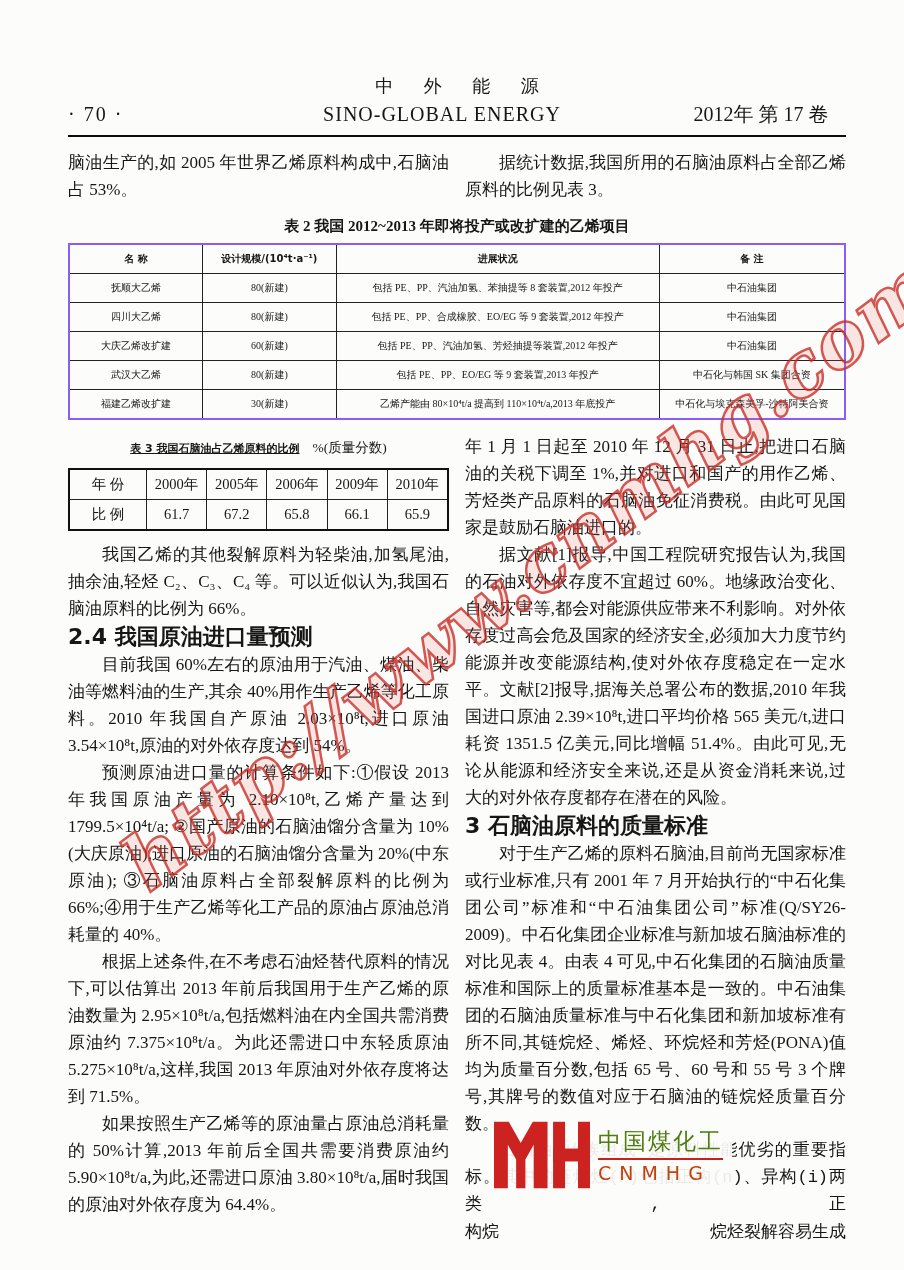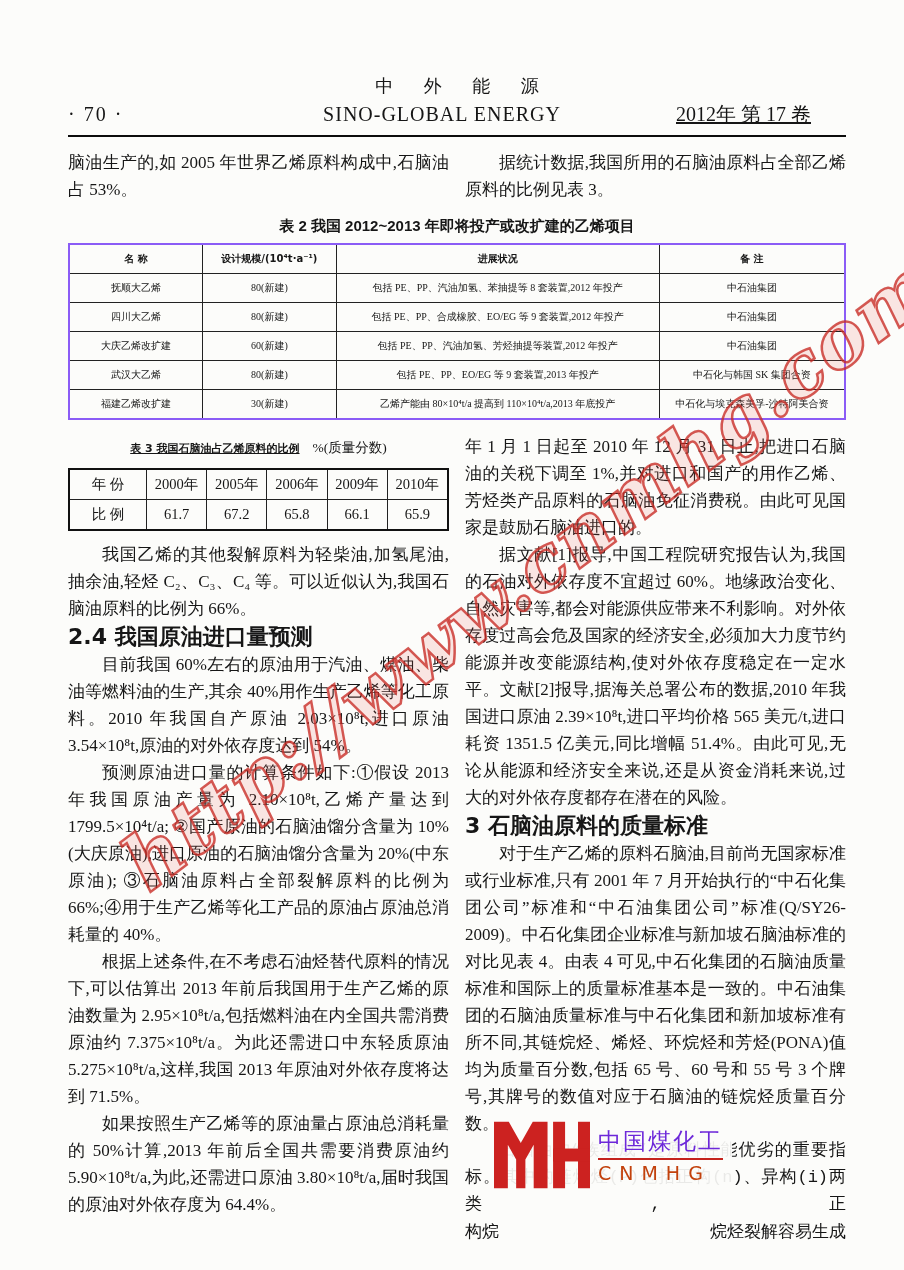--- a/index.html
+++ b/index.html
@@ -9,35 +9,35 @@
     font-family:"Liberation Serif", serif;
     padding-left:24px;
   }
   .content { position:absolute; left:68px; top:0; width:778px; }
 
   
   .journal-cn { margin-top:74px; text-align:center; font-size:18px; letter-spacing:13px; text-indent:13px; }
   .header-row { display:flex; align-items:baseline; margin-top:3px; font-size:20px; }
   .header-row .hl { width:140px; text-align:left; letter-spacing:2px; }
   .header-row .hc { flex:1; text-align:center; letter-spacing:1px; }
-  .header-row .hr { width:170px; text-align:left;text-decoration:underline; }
+  .header-row .hr { width:170px; text-align:center; }
   .rule { border-top:2.5px solid #0c0c0c; margin-top:7px; }
 
   
   .twocol { display:flex; gap:16px; }
   .col { width:381px; font-size:17px; line-height:27px; text-align:justify; }
   .twocol.top { margin-top:12px; }
   .twocol.bottom { margin-top:13px; }
   p { margin:0; text-align:justify; }
   .ind { text-indent:2em; }
   .sechead { font-family:"DejaVu Sans", sans-serif; font-weight:bold; font-size:22px; line-height:29px; }
 
   
   .tablewrap { margin-top:14px; }
-  .tcaption { text-align:center; font-family:Liberation Sans, sans-serif; font-weight:bold; font-size:15px; margin-bottom:7px; }
+  .tcaption { text-align:center; font-family:Liberation Serif, serif; font-weight:bold; font-size:15px; margin-bottom:7px; }
   table.t2 { width:100%; border-collapse:collapse; font-size:10px; border:2px solid #8b5cf6; }
   table.t2 th, table.t2 td { border:1px solid #222; padding:1px 4px; text-align:center; height:26px; font-weight:normal; }
   table.t2 th { font-family:"DejaVu Sans", sans-serif; font-weight:bold; }
   table.t2 .c0 { width:131px; } table.t2 .c1 { width:128px; } table.t2 .c2 { width:329px; } table.t2 .c3 { width:186px;border-radius:10px; }
 
   
   .t3caption { text-align:center; margin-bottom:6px; white-space:nowrap; }
   .t3caption .tt { font-family:"DejaVu Sans", sans-serif; font-weight:bold; font-size:11px;text-decoration:underline; }
   .t3caption .tu { font-size:13.5px; margin-left:13px; }
   table.t3 { width:100%; border-collapse:collapse; font-size:14.5px; border:2px solid #111; margin-bottom:10px; }
@@ -57,21 +57,21 @@
     color:rgba(235,95,85,0.14);
     -webkit-text-stroke:2.5px rgba(200,42,36,0.78);
     pointer-events:none; z-index:6; white-space:nowrap;
   }
 
   
   .cnmhg { position:absolute; left:494px; top:1116px; width:238px; height:78px;
     display:flex; align-items:center; z-index:5; background:rgba(252,252,250,0.92); }
   .cnmhg svg { width:96px; height:70px; flex:0 0 auto; }
   .cnmhg-right { margin-left:8px; }
-  .cnmhg-cn { font-family:"DejaVu Sans", sans-serif; font-size:23px; color:#6d28d9; letter-spacing:2px; white-space:nowrap; }
+  .cnmhg-cn { font-family:"DejaVu Sans", sans-serif; font-size:23px; color:#4d7c0f; letter-spacing:2px; white-space:nowrap; }
   .cnmhg-line { border-top:2.5px solid #c4231d; margin:1px 0 2px; }
   .cnmhg-en { font-family:"DejaVu Sans", sans-serif; font-size:19px; color:#c2410c; letter-spacing:8px; white-space:nowrap; }
 </style>
 </head>
 <body>
 
 <div class="page">
   <div class="content">
 
     <div class="journal-cn">中 外 能 源</div>

